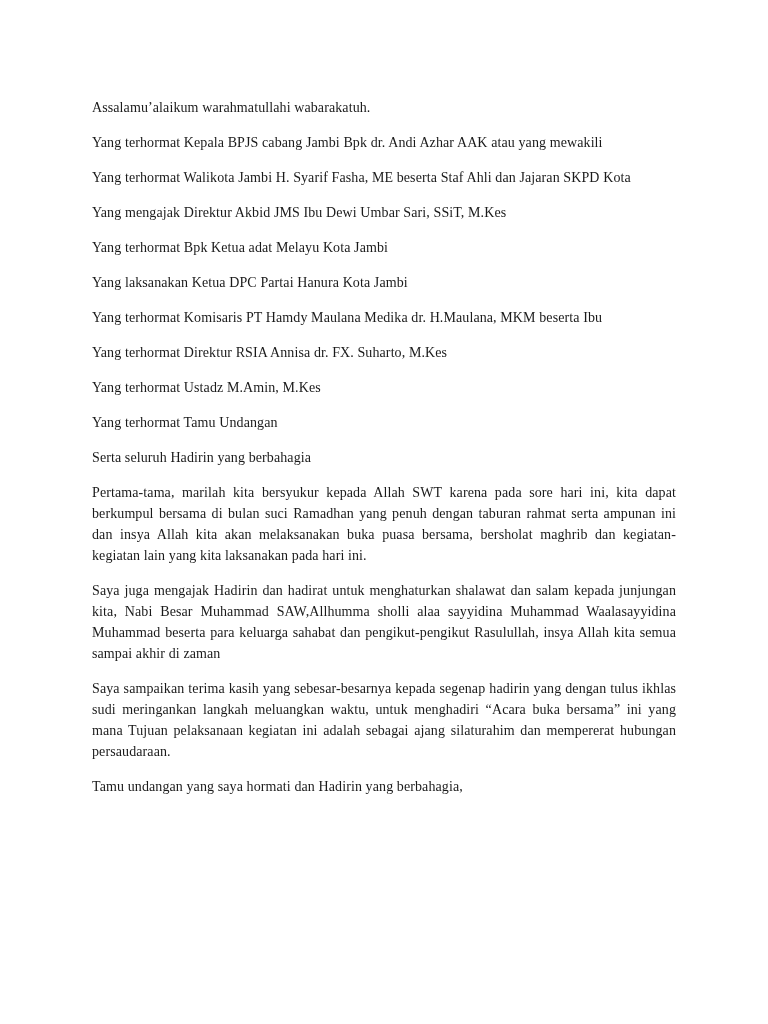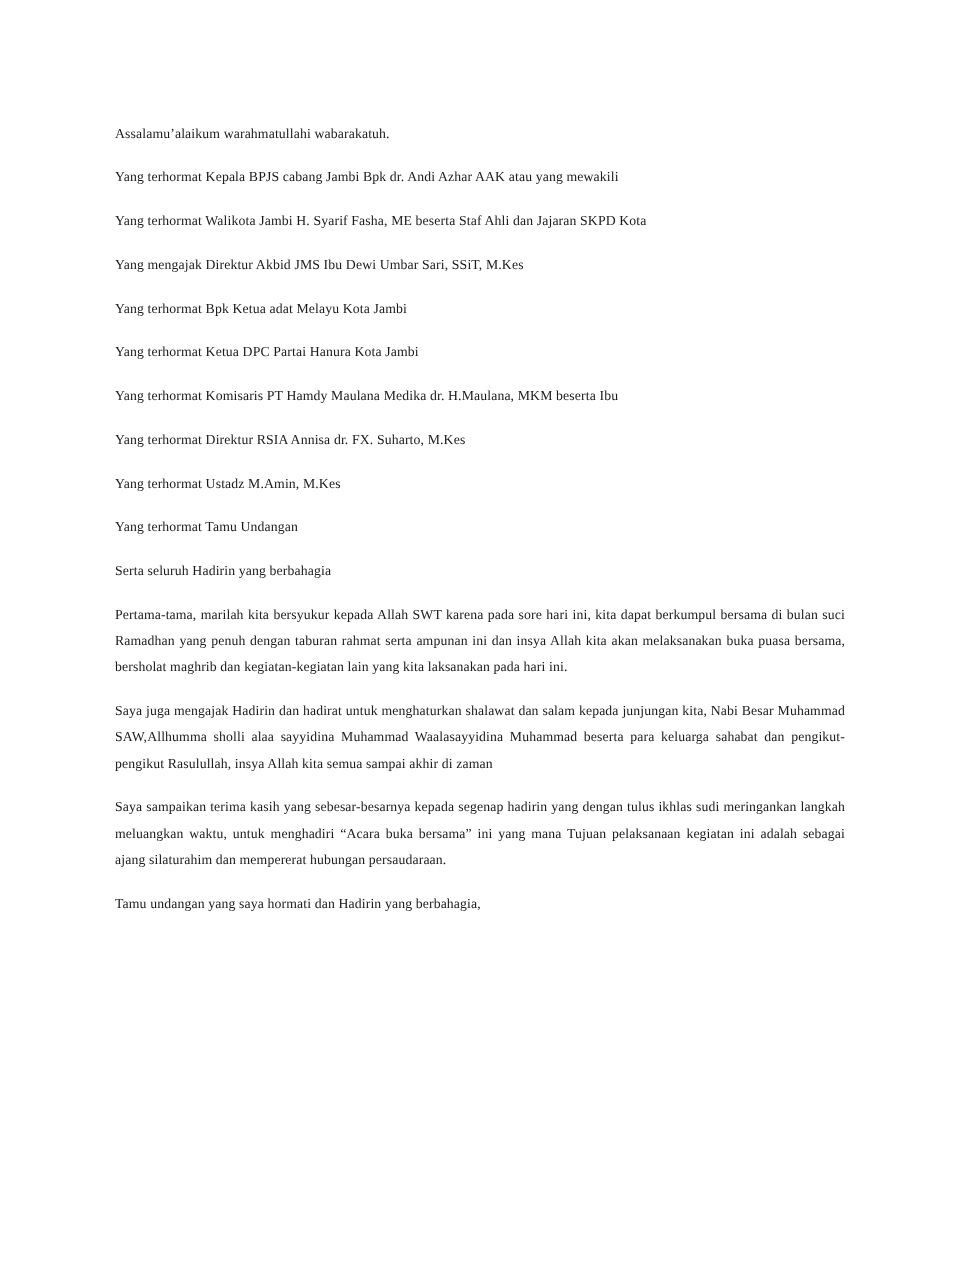--- a/index.html
+++ b/index.html
@@ -15,37 +15,37 @@
   }
   .page {
     box-sizing: border-box;
     width: 768px;
     height: 1024px;
     padding: 97px 92px 0 92px;
     background: #ffffff;
   }
   .para {
     margin: 0 0 14px 0;
-    font-size: 11px;
+    font-size: 14px;
     line-height: 21px;
     color: #1a1a1a;
     text-align: justify;
     letter-spacing: 0.1px;
   }
 </style>
 </head>
 <body>
 
 <main class="page">
   <p class="para">Assalamu’alaikum warahmatullahi wabarakatuh.</p>
   <p class="para">Yang terhormat Kepala BPJS cabang Jambi Bpk dr. Andi Azhar AAK atau yang mewakili</p>
   <p class="para">Yang terhormat Walikota Jambi H. Syarif Fasha, ME beserta Staf Ahli dan Jajaran SKPD Kota</p>
   <p class="para">Yang mengajak Direktur Akbid JMS  Ibu Dewi Umbar Sari, SSiT, M.Kes</p>
   <p class="para">Yang terhormat Bpk Ketua adat Melayu Kota Jambi</p>
-  <p class="para">Yang terhormat Ketua DPC Partai Hanura Kota Jambi</p>
+  <p class="para">Yang laksanakan Ketua DPC Partai Hanura Kota Jambi</p>
   <p class="para">Yang terhormat Komisaris PT Hamdy Maulana Medika dr. H.Maulana, MKM beserta Ibu</p>
   <p class="para">Yang terhormat  Direktur RSIA Annisa dr. FX. Suharto, M.Kes</p>
   <p class="para">Yang terhormat Ustadz M.Amin, M.Kes</p>
   <p class="para">Yang terhormat Tamu Undangan</p>
   <p class="para">Serta seluruh Hadirin yang berbahagia</p>
   <p class="para">Pertama-tama, marilah kita bersyukur kepada Allah SWT karena pada sore hari ini, kita dapat berkumpul bersama di bulan suci Ramadhan yang penuh dengan taburan rahmat serta ampunan ini dan insya Allah kita akan melaksanakan buka  puasa bersama, bersholat maghrib dan kegiatan-kegiatan lain yang kita laksanakan pada hari ini.</p>
   <p class="para">Saya juga mengajak Hadirin dan hadirat untuk menghaturkan shalawat dan salam kepada junjungan kita, Nabi Besar Muhammad SAW,Allhumma sholli alaa sayyidina Muhammad Waalasayyidina Muhammad beserta para keluarga sahabat dan pengikut-pengikut Rasulullah, insya Allah kita semua sampai akhir di zaman</p>
   <p class="para">Saya sampaikan terima kasih yang sebesar-besarnya kepada segenap hadirin yang dengan tulus ikhlas sudi meringankan langkah meluangkan waktu, untuk menghadiri “Acara buka bersama” ini yang mana Tujuan pelaksanaan kegiatan ini adalah sebagai ajang silaturahim dan mempererat hubungan persaudaraan.</p>
   <p class="para">Tamu undangan yang saya hormati dan Hadirin yang berbahagia,</p>
 </main>

